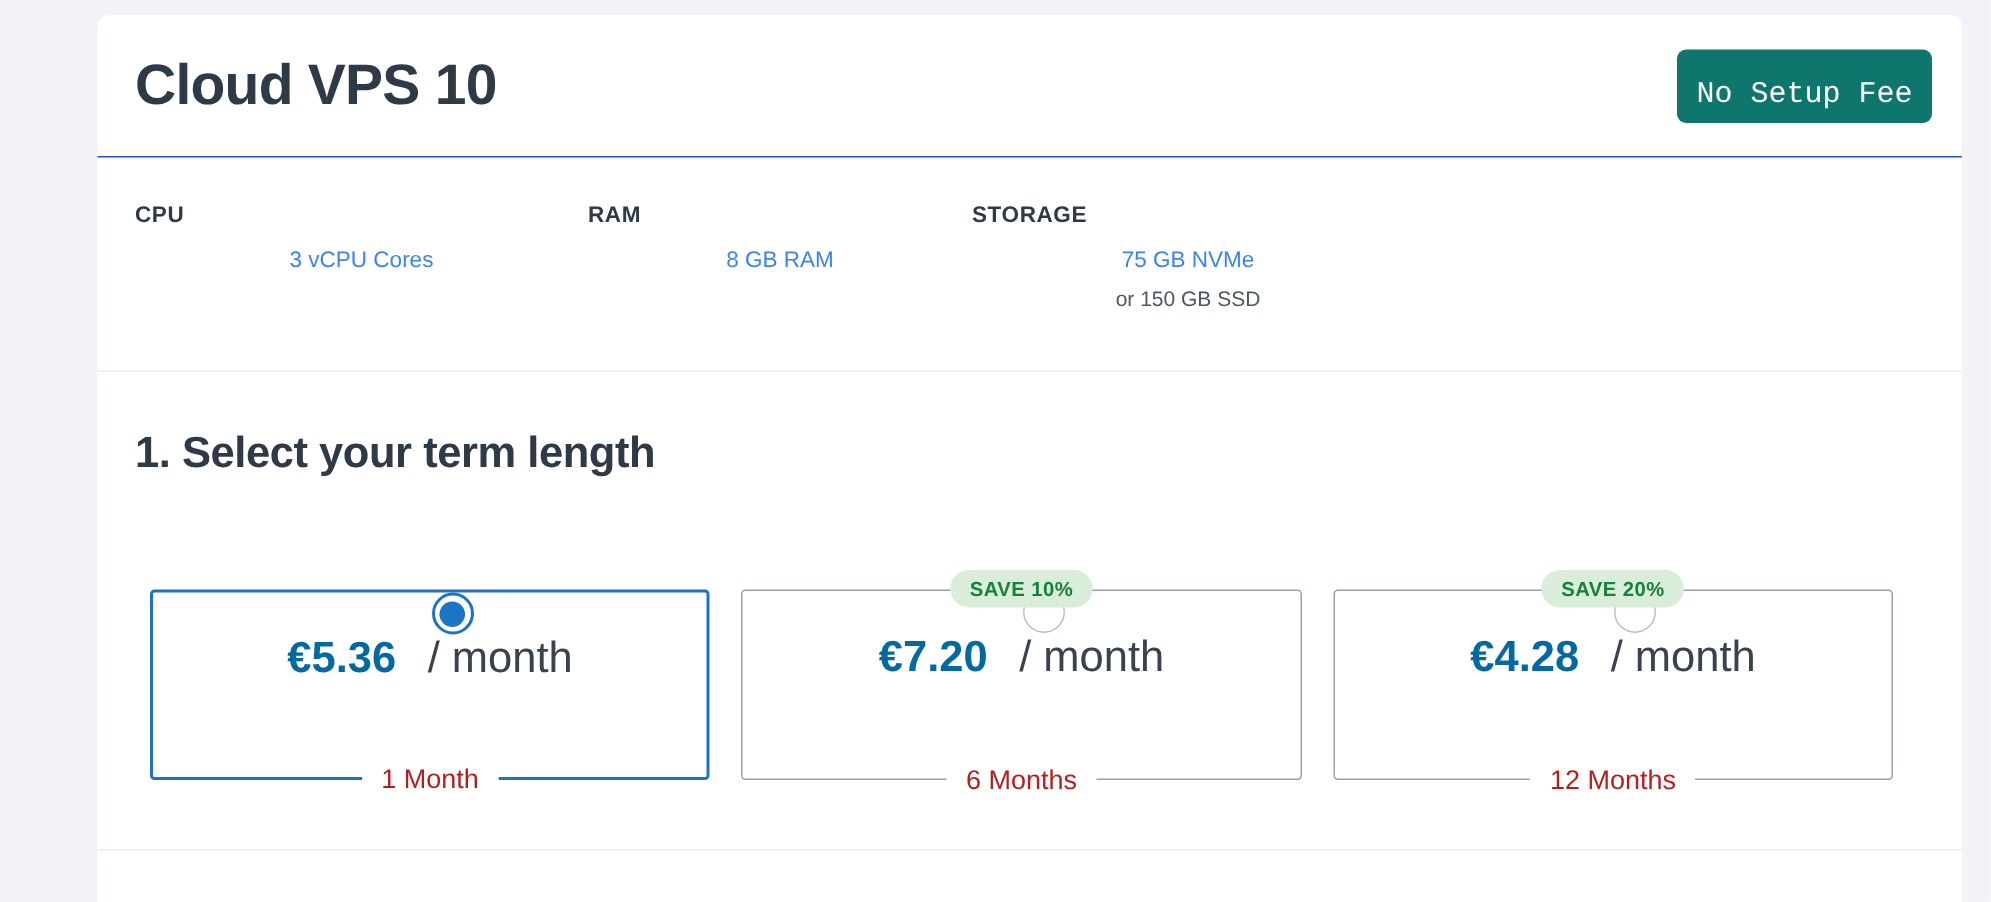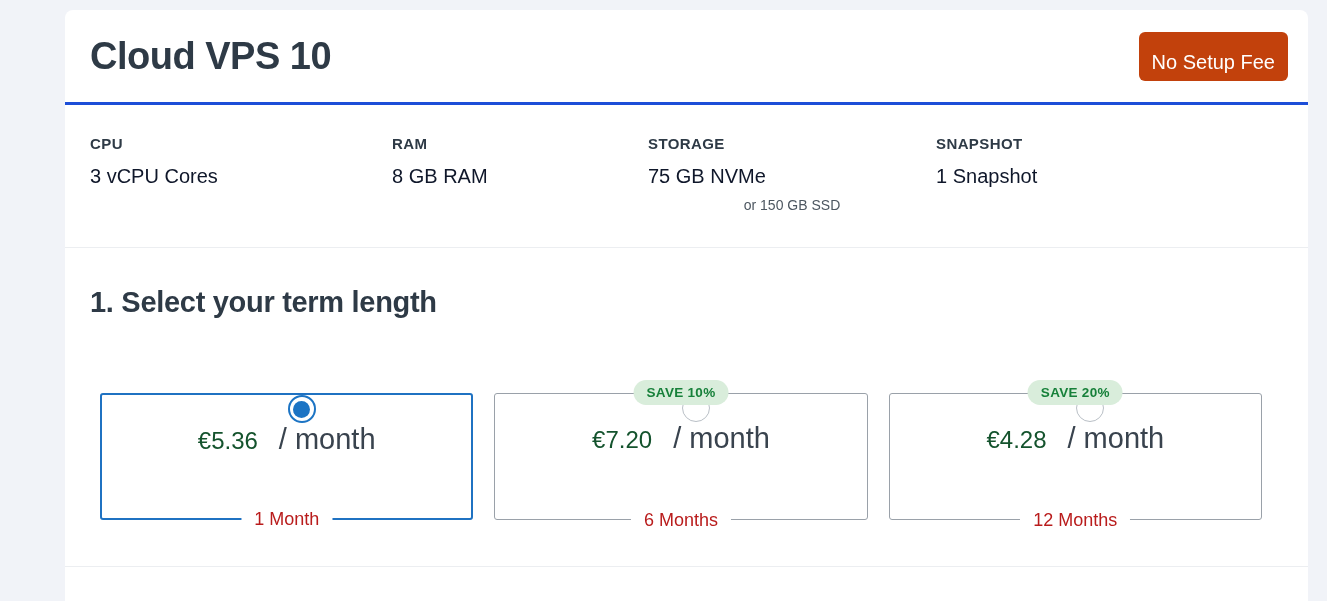--- a/index.html
+++ b/index.html
@@ -17,35 +17,36 @@
     background: #ffffff;
     border-radius: 8px;
   }
   
   .card-header {
     height: 95px;
     display: flex;
     align-items: center;
     justify-content: space-between;
     padding: 0 20px 0 25px;
-    border-bottom: 3px solid #1d4ed8;
+    border-bottom: 1px solid #1d4ed8;
   }
   .plan-title {
     font-size: 38px;
     font-weight: 700;
     letter-spacing: -0.5px;
     color: #2e3a46;
   }
   .setup-badge {
-    background: #c2410c;
+    background: #0f766e;
     color: #ffffff;
     font-size: 20px;
     padding: 19px 13px 7px 13px;
     border-radius: 6px;
     white-space: nowrap;
+    font-family: Liberation Mono, monospace;
   }
   
   .specs {
     display: flex;
     padding: 30px 21px 0 25px;
     height: 143px;
     border-bottom: 1px solid #eceef1;
   }
   .spec-col { flex: 0 0 auto; }
   .spec-col.c1 { width: 302px; }
@@ -53,22 +54,23 @@
   .spec-col.c3 { width: 288px; }
   .spec-col.c4 { width: auto; }
   .spec-label {
     font-size: 15px;
     font-weight: 700;
     letter-spacing: 0.4px;
     color: #2e3a46;
   }
   .spec-value {
     margin-top: 13px;
-    font-size: 20px;
-    color: #0f172a;
+    font-size: 15px;
+    color: #3b82f6;
+    text-align: center;
   }
   .spec-note {
     margin-top: 9px;
     font-size: 14px;
     color: #4d5761;
     text-align: center;
   }
   
   .term-section {
     padding: 38px 25px 0 25px;
@@ -121,23 +123,23 @@
     background: #1c74c4;
     display: none;
   }
   .option.selected .radio-dot { display: block; }
   .price-wrap {
     flex: 1;
     text-align: center;
     white-space: nowrap;
   }
   .price {
-    font-size: 24px;
-    font-weight: 400;
-    color: #14532d;
+    font-size: 29px;
+    font-weight: 700;
+    color: #0369a1;
   }
   .per {
     font-size: 29px;
     font-weight: 400;
     color: #39434e;
     margin-left: 21px;
   }
   .save-badge {
     position: absolute;
     top: -14px;
@@ -181,24 +183,20 @@
     </div>
     <div class="spec-col c2">
       <div class="spec-label">RAM</div>
       <div class="spec-value">8 GB RAM</div>
     </div>
     <div class="spec-col c3">
       <div class="spec-label">STORAGE</div>
       <div class="spec-value">75 GB NVMe</div>
       <div class="spec-note">or 150 GB SSD</div>
     </div>
-    <div class="spec-col c4">
-      <div class="spec-label">SNAPSHOT</div>
-      <div class="spec-value">1 Snapshot</div>
-    </div>
   </div>
 
   <div class="term-section">
     <div class="term-heading">1. Select your term length</div>
 
     <div class="options">
 
       <div class="option selected">
         <div class="radio">
           <div class="radio-dot"></div>

